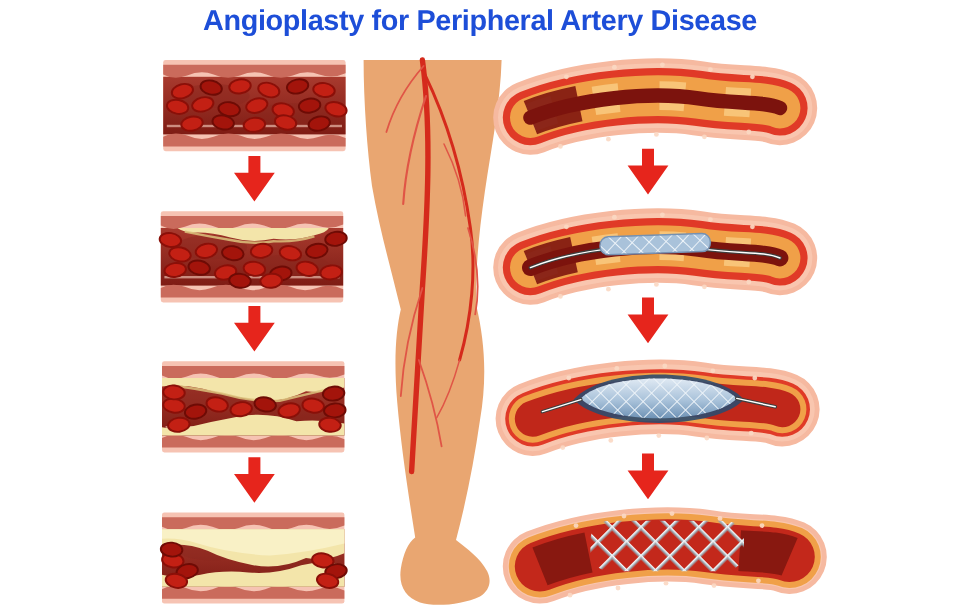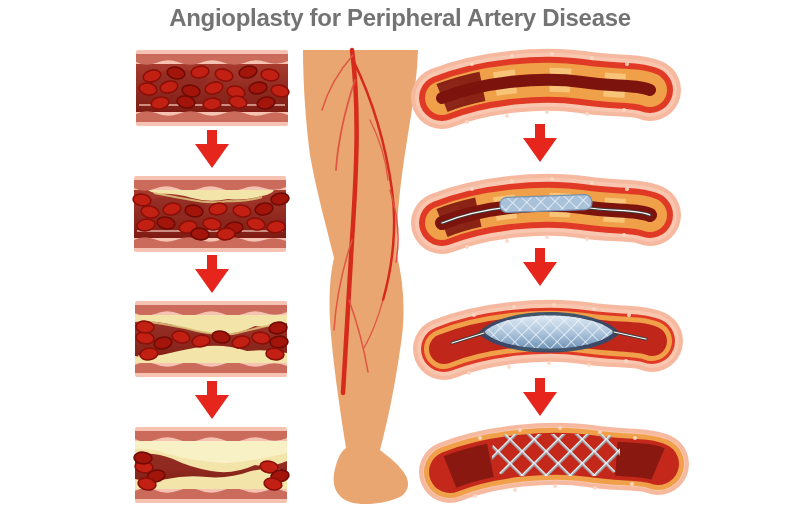--- a/index.html
+++ b/index.html
@@ -1,19 +1,19 @@
 <!DOCTYPE html>
 <html><head>
 <meta charset="utf-8">
 <style>
   html,body{margin:0;padding:0;background:#fff;}
   .canvas{position:relative;width:800px;height:510px;background:#ffffff;overflow:hidden;
           font-family:"Liberation Sans", sans-serif;}
   .title{position:absolute;top:0;left:0;width:100%;margin:0;text-align:center;
-         font-size:24px;line-height:36px;font-weight:bold;letter-spacing:-0.3px;color:#737373;}
+         font-size:24px;line-height:36px;font-weight:bold;letter-spacing:-0.3px;color:#1d4ed8;}
   svg{position:absolute;left:0;top:0;}
   use.rbc{fill:#c32014;stroke:#8a0f08;stroke-width:1.6;}
   use.rbc.dark{fill:#a3140b;stroke:#6e0b05;}
   .plq{fill:#f3e5aa;}
   .plq-light{fill:#f9f1c6;}
   .plq-edge{fill:none;stroke:#dcc27c;stroke-width:2;opacity:.85;}
 
   
   .t{fill:none;stroke-linecap:round;}
   .t-pink  {stroke:#f6b9a0;stroke-width:62;}

